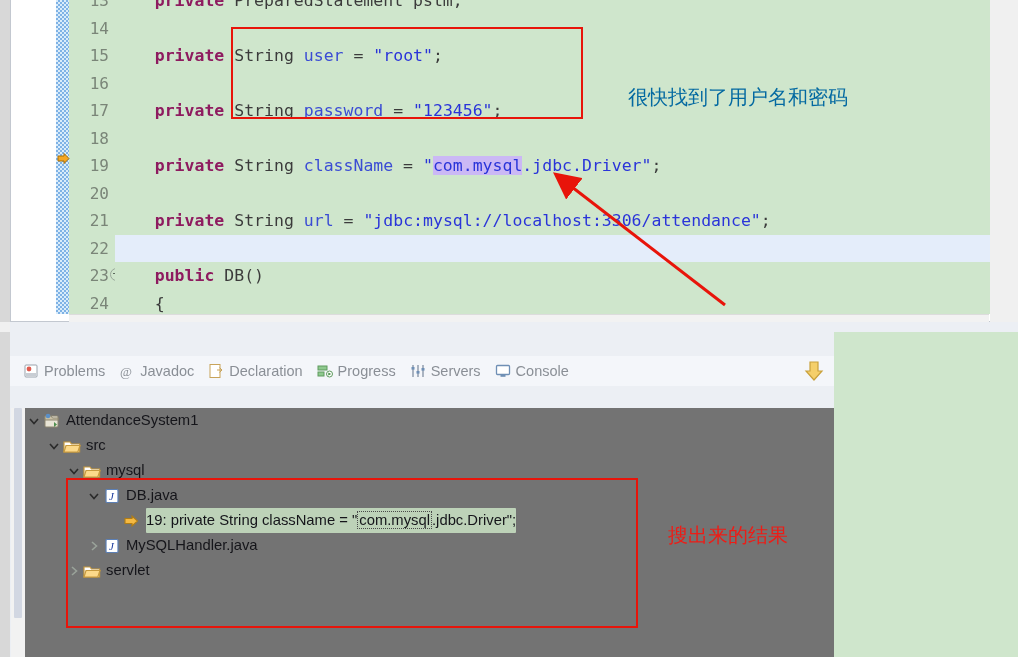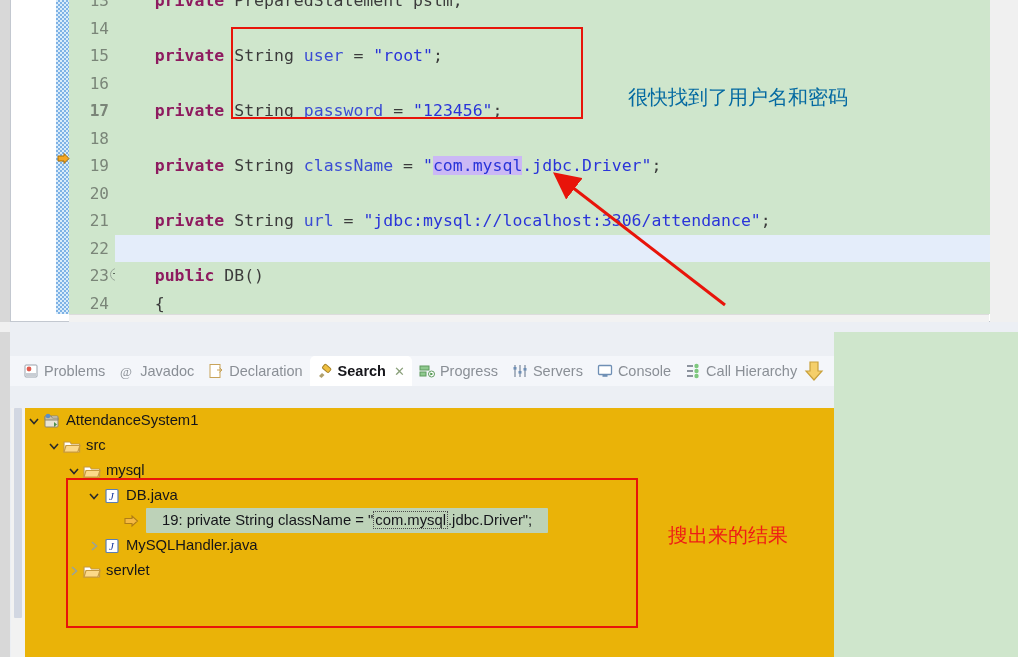--- a/index.html
+++ b/index.html
@@ -68,30 +68,30 @@
   .tab.active .tlabel{font-weight:bold;color:#15151a;}
   .tab .closex{color:#8aa07a;font-size:13px;margin-left:3px;}
   .tabico{width:16px;height:16px;position:relative;flex:0 0 16px;}
 
   .tabs-right{position:absolute;right:8px;top:3px;width:24px;height:24px;}
 
   .res-header{position:absolute;left:11px;top:54px;right:0;height:22px;background:#ffffff;}
   .res-header .txt{position:absolute;left:9px;top:1px;font-size:14.5px;color:#1d1d1d;
       font-family:"Liberation Sans",sans-serif;white-space:nowrap;}
 
-  .tree{position:absolute;left:11px;top:76px;right:0;bottom:0;background:#eab308;}
+  .tree{position:absolute;left:11px;top:76px;right:0;bottom:0;background:#737373;}
   .tree-scroll{position:absolute;left:0;top:0;width:14px;bottom:0;background:#f2f2f2;}
   .tree-scroll .thumb{position:absolute;left:3px;top:0;width:8px;height:210px;background:#d2d7e2;border-radius:1px;}
 
   .trow{position:absolute;height:25px;display:flex;align-items:center;white-space:nowrap;
         font-size:14.8px;color:#15151a;font-family:"Liberation Sans",sans-serif;}
   .twist{width:14px;height:14px;position:relative;flex:0 0 14px;margin-right:2px;}
   .ticon{width:18px;height:16px;position:relative;flex:0 0 18px;margin-right:5px;}
   .tlbl{line-height:25px;}
-  .match-row{background:#bdd2b8;padding:0 16px;border-radius:1px;}
+  .match-row{background:#bdd2b8;padding:0 0;border-radius:1px;}
   .dotted{border:1px dotted #4a4a4a;padding:0 1px;}
 
   .red-box-tree{position:absolute;left:66px;top:478px;width:572px;height:150px;
         border:2px solid #e8140a;box-sizing:border-box;}
   .ann-tree{position:absolute;left:668px;top:522px;color:#ee1c16;font-size:20px;
         font-family:"DejaVu Sans",sans-serif;white-space:nowrap;}
 
   .sep-line{position:absolute;left:10px;top:322px;right:0;height:10px;background:#eceff4;}
 </style>
 </head>
@@ -109,21 +109,21 @@
           </div>
           <div class="row" style="top: 14.5px;">
             <span class="ln">14</span>
           </div>
           <div class="row" style="top: 42px;">
             <span class="ln">15</span>
           </div>
           <div class="row" style="top: 69.5px;">
             <span class="ln">16</span>
           </div>
-          <div class="row" style="top: 97px; font-weight: bold;">
+          <div class="row" style="top: 97px;">
             <span class="ln">17</span>
           </div>
           <div class="row" style="top: 124.5px;">
             <span class="ln">18</span>
           </div>
           <div class="row" style="top: 152px;">
             <span class="ln">19</span>
           </div>
           <div class="row" style="top: 179.5px;">
             <span class="ln">20</span>
@@ -230,28 +230,20 @@
               </svg></span>
             <span class="tlabel">Javadoc</span>
           </div>
           <div class="tab">
             <span class="tabico"><svg width="16" height="16" viewBox="0 0 16 16">
                 <rect x="2" y="1.5" width="10" height="13" fill="#fff" stroke="#c8a35a"></rect>
                 <path d="M9 7 h5 l-2.5 -2.5 M14 7 l-2.5 2.5" stroke="#c8a35a" fill="none"></path>
               </svg></span>
             <span class="tlabel">Declaration</span>
           </div>
-          <div class="tab active">
-            <span class="tabico"><svg width="16" height="16" viewBox="0 0 16 16">
-                <path d="M2 13 L5 10 L7.5 12 L4.5 15 Z" fill="#b0a070"></path>
-                <rect x="6" y="3" width="8" height="5" rx="1.2" transform="rotate(40 10 5)" fill="#f0c040" stroke="#a8842a"></rect>
-              </svg></span>
-            <span class="tlabel">Search</span>
-            <span class="closex">✕</span>
-          </div>
           <div class="tab">
             <span class="tabico"><svg width="16" height="16" viewBox="0 0 16 16">
                 <rect x="1" y="3" width="9" height="4" fill="#8ec98e" stroke="#5f9a5f"></rect>
                 <rect x="1" y="9" width="6" height="4" fill="#8ec98e" stroke="#5f9a5f"></rect>
                 <circle cx="12.5" cy="11" r="3" fill="#fff" stroke="#5f9a5f"></circle>
                 <path d="M11.3 9.4 L14.2 11 L11.3 12.6 Z" fill="#3c8c3c"></path>
               </svg></span>
             <span class="tlabel">Progress</span>
           </div>
           <div class="tab">
@@ -265,29 +257,20 @@
               </svg></span>
             <span class="tlabel">Servers</span>
           </div>
           <div class="tab">
             <span class="tabico"><svg width="16" height="16" viewBox="0 0 16 16">
                 <rect x="1.5" y="2.5" width="13" height="9" rx="1" fill="#fff" stroke="#6f8fb5" stroke-width="1.3"></rect>
                 <rect x="5.5" y="12" width="5" height="1.8" fill="#6f8fb5"></rect>
               </svg></span>
             <span class="tlabel">Console</span>
           </div>
-          <div class="tab">
-            <span class="tabico"><svg width="16" height="16" viewBox="0 0 16 16">
-                <path d="M2 3 H8 M2 8 H8 M2 13 H8" stroke="#6a7380" stroke-width="1.6"></path>
-                <circle cx="11.5" cy="3" r="2.2" fill="#7ec87e"></circle>
-                <circle cx="11.5" cy="8" r="2.2" fill="#7ec87e"></circle>
-                <circle cx="11.5" cy="13" r="2.2" fill="#7ec87e"></circle>
-              </svg></span>
-            <span class="tlabel">Call Hierarchy</span>
-          </div>
         </div>
       <div class="tabs-right">
         <svg width="24" height="24" viewBox="0 0 24 24">
           <path d="M8 3 h8 v9 h4 l-8 9 l-8 -9 h4 z" fill="#f5cf6a" stroke="#c9a13c" stroke-width="1.2"></path>
         </svg>
       </div>
     </div>
 
 
     <div class="tree">

